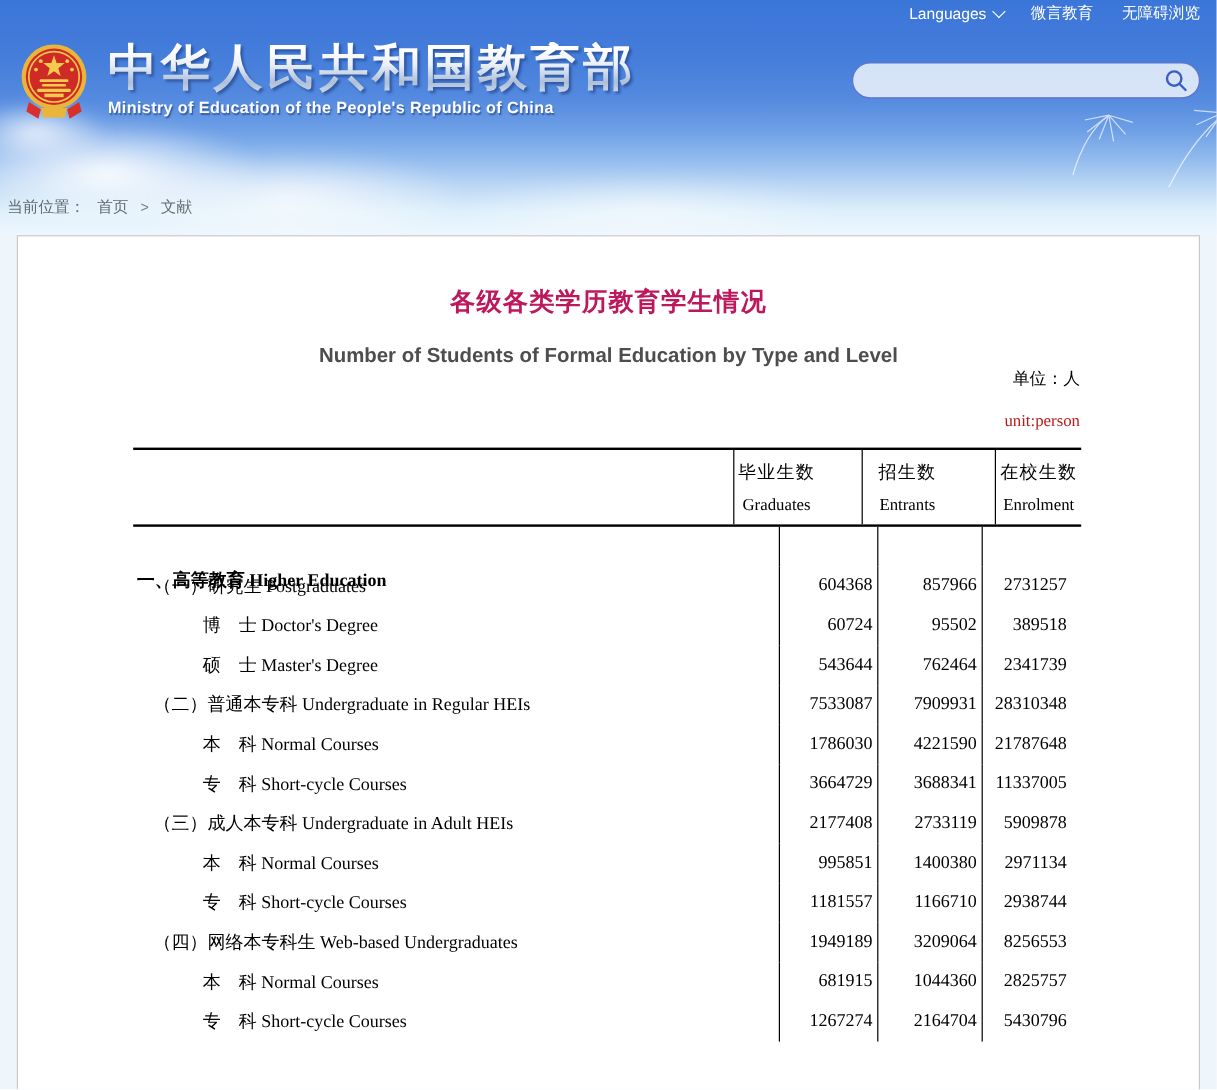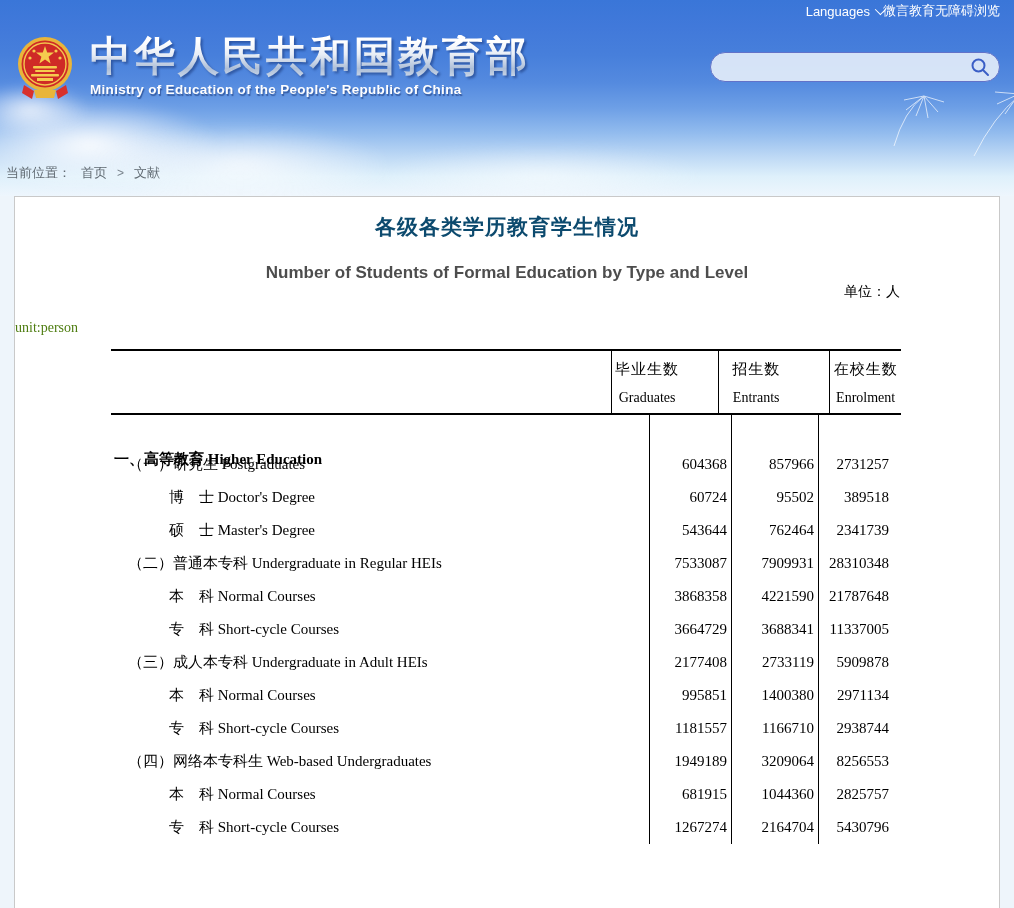--- a/index.html
+++ b/index.html
@@ -11,21 +11,21 @@
     background:linear-gradient(180deg,#3a76d8 0%,#4179da 14%,#477fdb 28%,#548adf 42%,#6d9fe6 55%,#93bcee 68%,#bed9f5 80%,#def0fb 90%,#eef6fd 100%); }
   .cloud { position:absolute; border-radius:50%; filter:blur(6px);
     background:radial-gradient(closest-side, rgba(255,255,255,.95), rgba(255,255,255,0)); }
   .cloud.c1 { left:-40px; top:100px; width:260px; height:90px; }
   .cloud.c2 { left:90px; top:125px; width:300px; height:80px; opacity:.8; }
   .cloud.c3 { left:380px; top:145px; width:320px; height:60px; opacity:.55; }
   .cloud.c4 { left:-30px; top:85px; width:120px; height:50px; opacity:.9; }
   .dandelion { position:absolute; opacity:.85; }
 
   
-  .toplinks { position:absolute; top:2px; right:14px; display:flex; align-items:center; }
+  .toplinks { position:absolute; top:2px; right:14px; display:flex; gap:24px; align-items:center; }
   .toplinks a { color:#ffffff; font-size:13px; text-decoration:none; display:flex; align-items:center; gap:5px; }
   .chev { display:inline-block; width:8px; height:8px; border-right:1.5px solid #fff; border-bottom:1.5px solid #fff; transform:rotate(45deg) translateY(-2px); }
 
   
   .brand { position:absolute; left:16px; top:33px; display:flex; }
   .emblem { width:58px; height:70px; flex:0 0 auto; }
   .brand-text { margin-left:16px; padding-top:2px; }
   .site-title { font-size:41px; font-weight:bold; letter-spacing:3px; line-height:1.05;
     background:linear-gradient(180deg,#ffffff 15%,#e9eef6 45%,#aebfd8 78%,#cdd9ea 100%);
     -webkit-background-clip:text; background-clip:text; color:transparent;
@@ -40,25 +40,25 @@
   .search svg { flex:0 0 auto; }
 
   
   .breadcrumb { position:absolute; left:6px; top:164px; font-size:13px; color:#606a72; display:flex; gap:10px; align-items:center; }
   .breadcrumb a { color:#606a72; text-decoration:none; }
   .breadcrumb .sep { font-size:12px; color:#79838c; }
 
   
   .content-box { position:absolute; left:14px; top:196px; width:986px; height:730px;
     background:#ffffff; border:1px solid #c9c9c9; }
-  .doc-title { margin-top:16px; text-align:center; font-size:21px; font-weight:bold; color:#0c4a6e; letter-spacing:1px; }
+  .doc-title { margin-top:40px; text-align:center; font-size:21px; font-weight:bold; color:#be185d; letter-spacing:1px; }
   .doc-sub { margin-top:22px; text-align:center; font-size:17px; font-weight:bold; color:#4d4d4d; }
   .unit-cn { text-align:right; padding-right:99px; font-size:14px; color:#000;
     font-family:"Liberation Serif","DejaVu Serif",serif; }
-  .unit-en { margin-top:19px; padding-right:99px; font-size:14px; color:#4d7c0f;
+  .unit-en { margin-top:19px; text-align:right; padding-right:99px; font-size:14px; color:#b91c1c;
     font-family:"Liberation Serif","DejaVu Serif",serif; }
 
   
   .stat-table { margin:13px 0 0 96px; width:790px; font-family:"Liberation Serif","DejaVu Serif",serif; color:#000; }
   .thead { display:flex; height:66px; border-top:2px solid #000; border-bottom:2px solid #000; }
   .thead .stub { width:538px; }
   .thead .col { display:flex; flex-direction:column; justify-content:space-between; align-items:center;
     padding:9px 0 7px; border-left:1px solid #000;margin-left:36px; }
   .col.c-grad { width:82px; } .col.c-entr { width:87px; } .col.c-enrl { width:83px; }
   .col .cn { font-size:15px; letter-spacing:1px; }
@@ -202,21 +202,21 @@
     <div class="cell c-enrl">2341739</div>
   </div>
           <div class="trow">
     <div class="rlabel" style="padding-left: 17px;">（二）普通本专科 Undergraduate in Regular HEIs</div>
     <div class="cell c-grad">7533087</div>
     <div class="cell c-entr">7909931</div>
     <div class="cell c-enrl">28310348</div>
   </div>
           <div class="trow">
     <div class="rlabel" style="padding-left: 58px;">本　科 Normal Courses</div>
-    <div class="cell c-grad">3868358</div>
+    <div class="cell c-grad">1786030</div>
     <div class="cell c-entr">4221590</div>
     <div class="cell c-enrl">21787648</div>
   </div>
           <div class="trow">
     <div class="rlabel" style="padding-left: 58px;">专　科 Short-cycle Courses</div>
     <div class="cell c-grad">3664729</div>
     <div class="cell c-entr">3688341</div>
     <div class="cell c-enrl">11337005</div>
   </div>
           <div class="trow">

